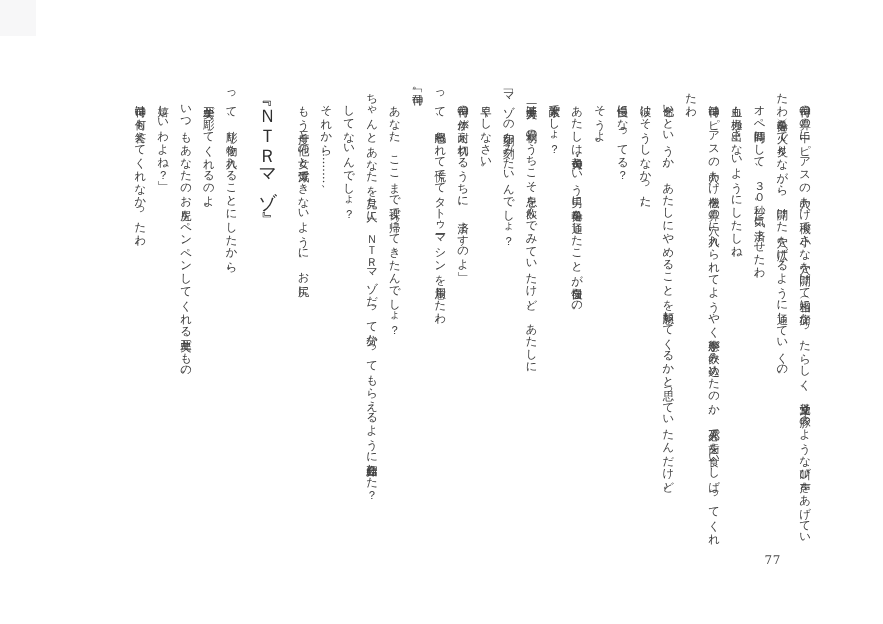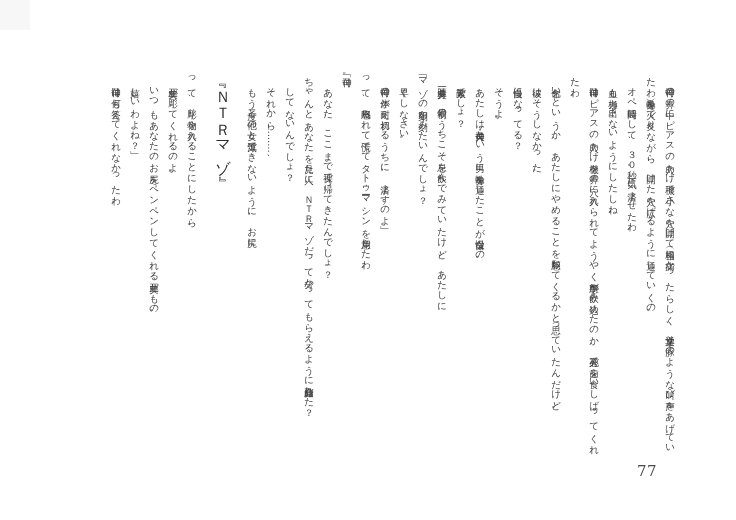--- a/index.html
+++ b/index.html
@@ -50,21 +50,21 @@
     margin-left: 9px;
     margin-right: 9px;
     text-indent: 0.55em;
     color: #2e2e2e;
     font-weight: 500;
   }
   .page-number {
     position: absolute;
     left: 637px;
     top: 462px;
-    font-size: 15px;
+    font-size: 10px;
     letter-spacing: 0.5px;
     color: #4a4a4a;
   }
 </style>
 </head>
 <body>
 
 <div class="corner-shade"></div>
 
 <div class="text-block">

